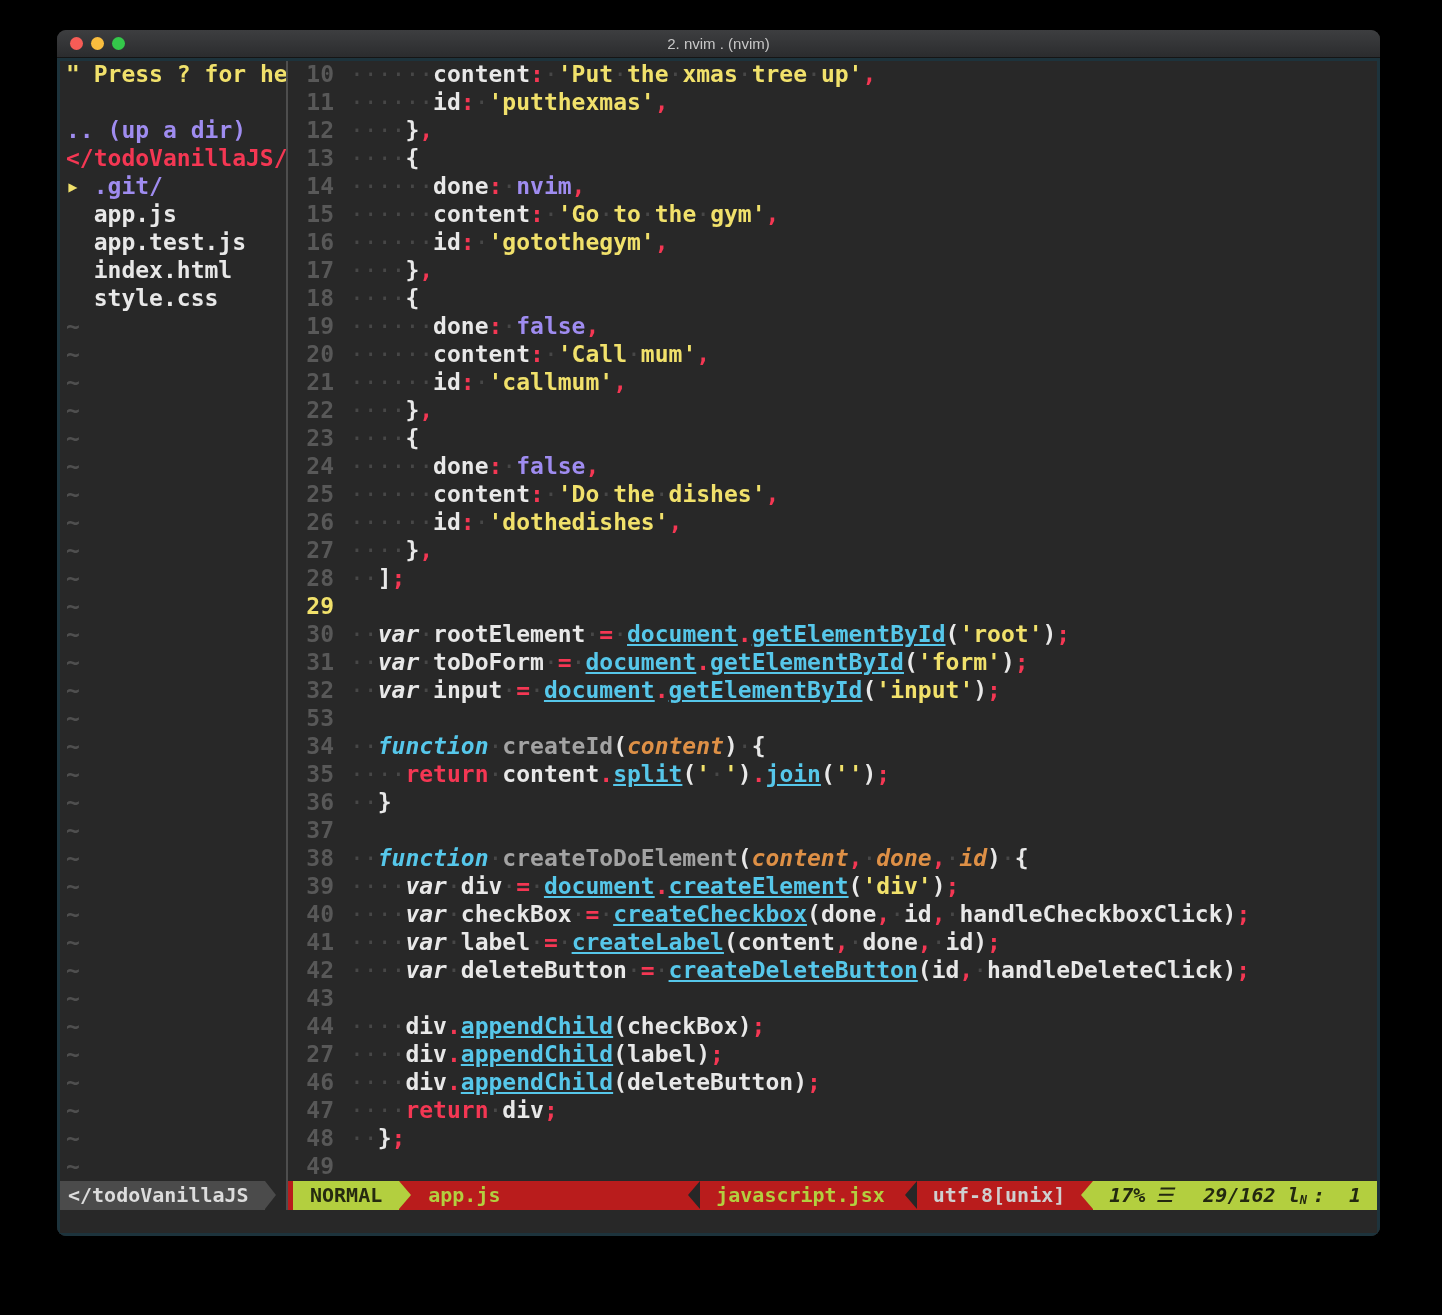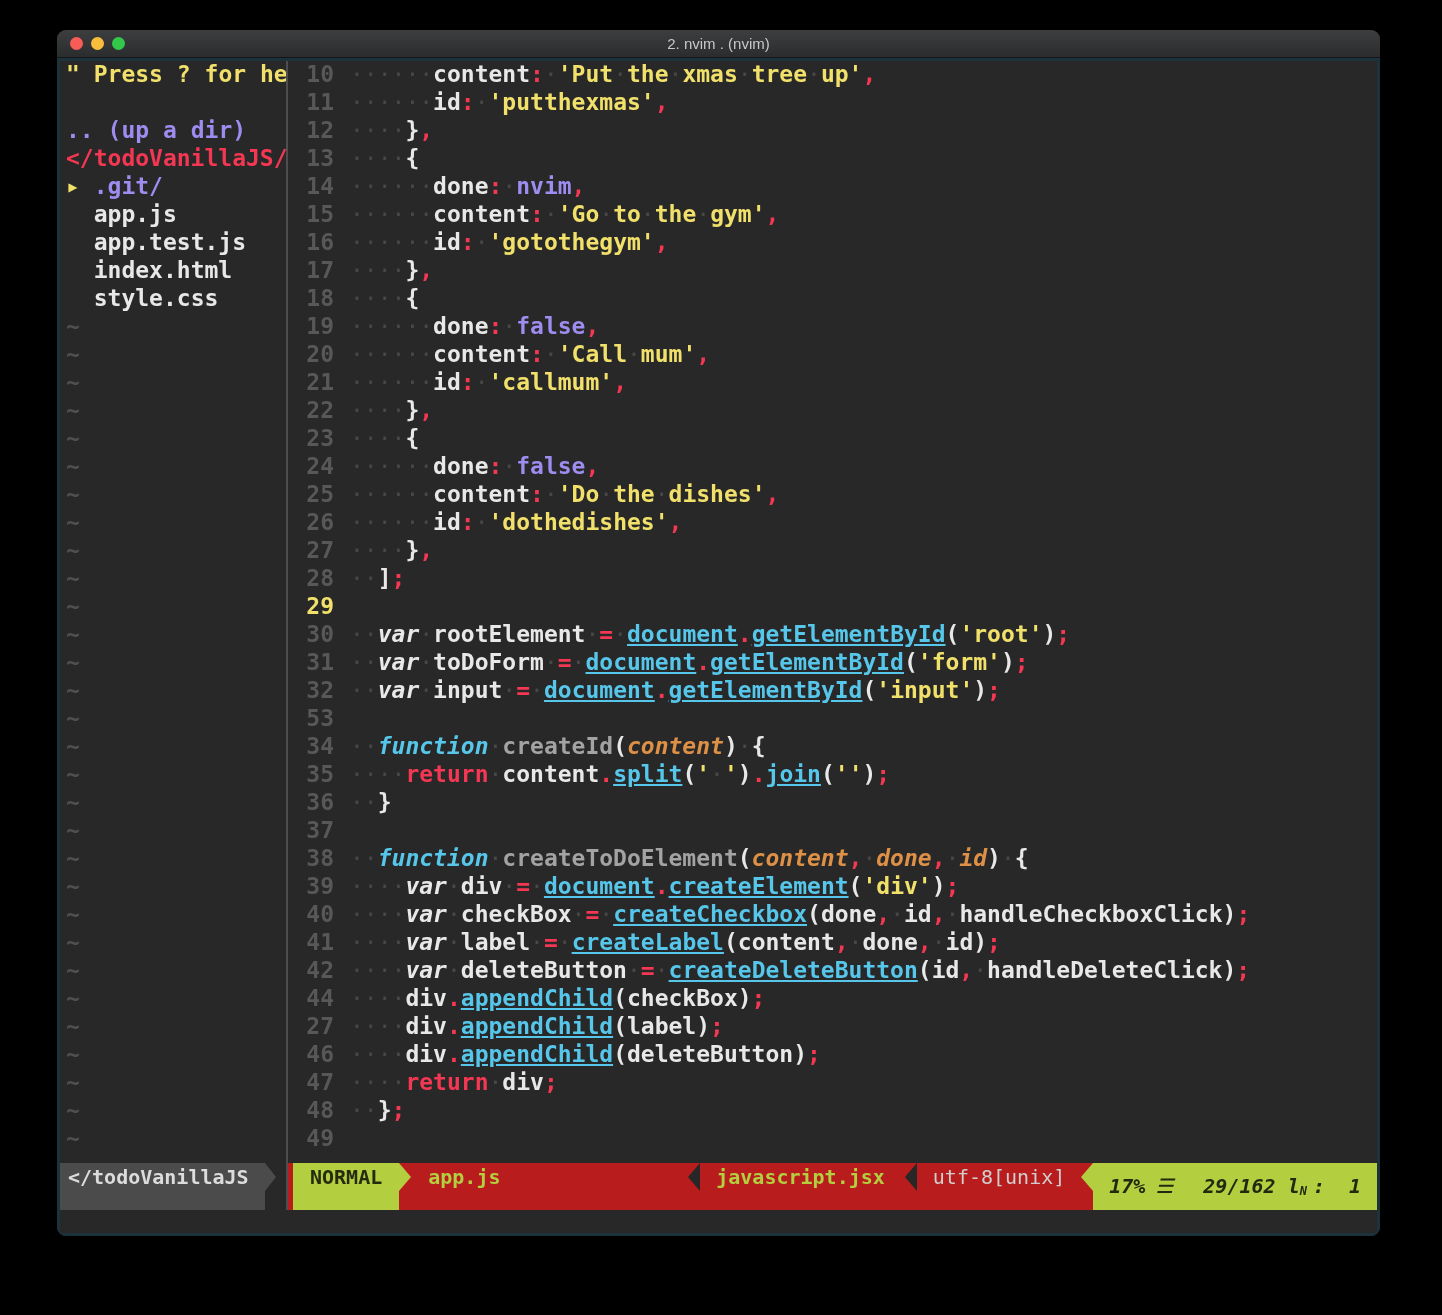--- a/index.html
+++ b/index.html
@@ -33,34 +33,34 @@
   .tok-y{color:#f1e16b;}
   .tok-p{color:#f43753;}
   .tok-c{color:#56c7ea;text-decoration:underline;}
   .tok-ci{color:#56c7ea;font-style:italic;}
   .tok-g{color:#a3a3a3;}
   .tok-v{color:#9f8cf0;}
   .tok-oi{color:#de9046;font-style:italic;}
   .tok-ws{color:#474747;font-weight:400;}
   .tok-tilde{color:#4f4f4f;}
   
-  .statusline{height:47px;flex:none;display:flex;font:700 20px "DejaVu Sans Mono",monospace;}
+  .statusline{height:29px;flex:none;display:flex;font:700 20px "DejaVu Sans Mono",monospace;}
   .sl-left{width:226px;flex:none;display:flex;background:#282828;}
   .sl-left-seg{background:#4b4b4b;color:#dcdcdc;line-height:29px;padding:0 16px 0 8px;white-space:pre;}
   .sl-left-arrow{width:0;height:0;border-top:14.5px solid transparent;border-bottom:14.5px solid transparent;border-left:11px solid #4b4b4b;}
   .sl-vsep{width:2px;flex:none;background:#4e4e4e;}
   .sl-main{flex:1;background:#b91c1c;display:flex;align-items:stretch;padding-left:5px;min-width:0;}
   .seg-mode{background:#b3cf3f;color:#262b10;line-height:29px;padding:0 17px;}
   .arr-r{width:0;height:0;border-top:14.5px solid transparent;border-bottom:14.5px solid transparent;border-left:12px solid #b3cf3f;}
   .arr-l{width:0;height:0;border-top:14.5px solid transparent;border-bottom:14.5px solid transparent;border-right:12px solid #b3cf3f;}
   .sep-dark{width:0;height:0;border-top:14.5px solid transparent;border-bottom:14.5px solid transparent;border-right:12px solid #272727;margin-left:4px;}
   .seg-file{color:#b3cf3f;line-height:29px;padding:0 17px;}
   .sp{flex:1;}
   .seg-ft{color:#b3cf3f;line-height:29px;padding:0 16px;}
-  .seg-enc{color:#cfcfcf;line-height:29px;padding:0 16px;font-weight:400;}
+  .seg-enc{color:#cfcfcf;line-height:29px;padding:0 16px;font-weight:700;}
   .seg-pos{background:#b3cf3f;color:#232810;line-height:29px;padding:0 16px;display:flex;align-items:center;white-space:pre;font-style:italic;}
   .seg-pos .sicon{margin:0 30px 0 10px;font-weight:400;}
   .seg-pos .colsep{margin:0 10px 0 6px;}
   .seg-pos .colval{margin-left:14px;}
   .lnglyph{display:inline-flex;align-items:flex-end;line-height:29px;}
   .lnglyph .subn{font-size:12px;line-height:12px;margin:0 0 4px 0;}
   .cmdline{height:23px;flex:none;background:#282828;}
 </style>
 </head>
 <body>
@@ -149,20 +149,21 @@
             <div class="row"><span class="gut">53</span><span></span></div>
             <div class="row"><span class="gut">34</span><span><span class="tok-ws">··</span><span class="tok-ci">function</span><span class="tok-ws">·</span><span class="tok-g">createId</span><span class="tok-w">(</span><span class="tok-oi">content</span><span class="tok-w">)</span><span class="tok-ws">·</span><span class="tok-w">{</span></span></div>
             <div class="row"><span class="gut">35</span><span><span class="tok-ws">····</span><span class="tok-p">return</span><span class="tok-ws">·</span><span class="tok-w">content</span><span class="tok-p">.</span><span class="tok-c">split</span><span class="tok-w">(</span><span class="tok-y">'</span><span class="tok-ws">·</span><span class="tok-y">'</span><span class="tok-w">)</span><span class="tok-p">.</span><span class="tok-c">join</span><span class="tok-w">(</span><span class="tok-y">''</span><span class="tok-w">)</span><span class="tok-p">;</span></span></div>
             <div class="row"><span class="gut">36</span><span><span class="tok-ws">··</span><span class="tok-w">}</span></span></div>
             <div class="row"><span class="gut">37</span><span></span></div>
             <div class="row"><span class="gut">38</span><span><span class="tok-ws">··</span><span class="tok-ci">function</span><span class="tok-ws">·</span><span class="tok-g">createToDoElement</span><span class="tok-w">(</span><span class="tok-oi">content</span><span class="tok-p">,</span><span class="tok-ws">·</span><span class="tok-oi">done</span><span class="tok-p">,</span><span class="tok-ws">·</span><span class="tok-oi">id</span><span class="tok-w">)</span><span class="tok-ws">·</span><span class="tok-w">{</span></span></div>
             <div class="row"><span class="gut">39</span><span><span class="tok-ws">····</span><span class="tok-wi">var</span><span class="tok-ws">·</span><span class="tok-w">div</span><span class="tok-ws">·</span><span class="tok-p">=</span><span class="tok-ws">·</span><span class="tok-c">document</span><span class="tok-p">.</span><span class="tok-c">createElement</span><span class="tok-w">(</span><span class="tok-y">'div'</span><span class="tok-w">)</span><span class="tok-p">;</span></span></div>
             <div class="row"><span class="gut">40</span><span><span class="tok-ws">····</span><span class="tok-wi">var</span><span class="tok-ws">·</span><span class="tok-w">checkBox</span><span class="tok-ws">·</span><span class="tok-p">=</span><span class="tok-ws">·</span><span class="tok-c">createCheckbox</span><span class="tok-w">(done</span><span class="tok-p">,</span><span class="tok-ws">·</span><span class="tok-w">id</span><span class="tok-p">,</span><span class="tok-ws">·</span><span class="tok-w">handleCheckboxClick)</span><span class="tok-p">;</span></span></div>
             <div class="row"><span class="gut">41</span><span><span class="tok-ws">····</span><span class="tok-wi">var</span><span class="tok-ws">·</span><span class="tok-w">label</span><span class="tok-ws">·</span><span class="tok-p">=</span><span class="tok-ws">·</span><span class="tok-c">createLabel</span><span class="tok-w">(content</span><span class="tok-p">,</span><span class="tok-ws">·</span><span class="tok-w">done</span><span class="tok-p">,</span><span class="tok-ws">·</span><span class="tok-w">id)</span><span class="tok-p">;</span></span></div>
             <div class="row"><span class="gut">42</span><span><span class="tok-ws">····</span><span class="tok-wi">var</span><span class="tok-ws">·</span><span class="tok-w">deleteButton</span><span class="tok-ws">·</span><span class="tok-p">=</span><span class="tok-ws">·</span><span class="tok-c">createDeleteButton</span><span class="tok-w">(id</span><span class="tok-p">,</span><span class="tok-ws">·</span><span class="tok-w">handleDeleteClick)</span><span class="tok-p">;</span></span></div>
+            <div class="row"><span class="gut">43</span><span></span></div>
             <div class="row"><span class="gut">44</span><span><span class="tok-ws">····</span><span class="tok-w">div</span><span class="tok-p">.</span><span class="tok-c">appendChild</span><span class="tok-w">(checkBox)</span><span class="tok-p">;</span></span></div>
             <div class="row"><span class="gut">27</span><span><span class="tok-ws">····</span><span class="tok-w">div</span><span class="tok-p">.</span><span class="tok-c">appendChild</span><span class="tok-w">(label)</span><span class="tok-p">;</span></span></div>
             <div class="row"><span class="gut">46</span><span><span class="tok-ws">····</span><span class="tok-w">div</span><span class="tok-p">.</span><span class="tok-c">appendChild</span><span class="tok-w">(deleteButton)</span><span class="tok-p">;</span></span></div>
             <div class="row"><span class="gut">47</span><span><span class="tok-ws">····</span><span class="tok-p">return</span><span class="tok-ws">·</span><span class="tok-w">div</span><span class="tok-p">;</span></span></div>
             <div class="row"><span class="gut">48</span><span><span class="tok-ws">··</span><span class="tok-w">}</span><span class="tok-p">;</span></span></div>
             <div class="row"><span class="gut">49</span><span></span></div>
           </div>
       </div>
 
       <div class="statusline">

